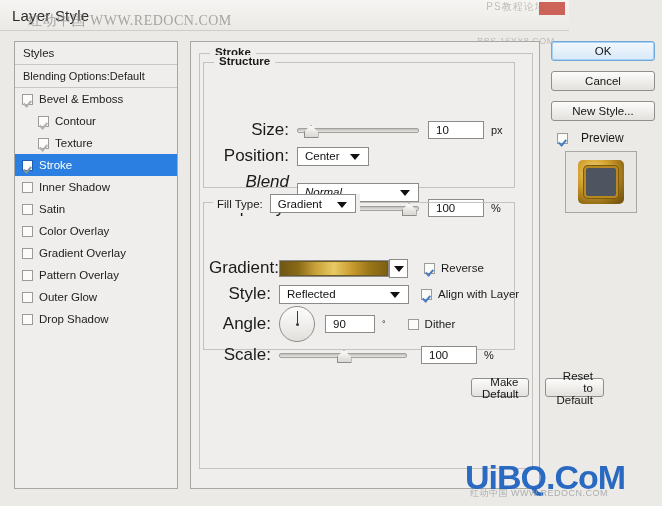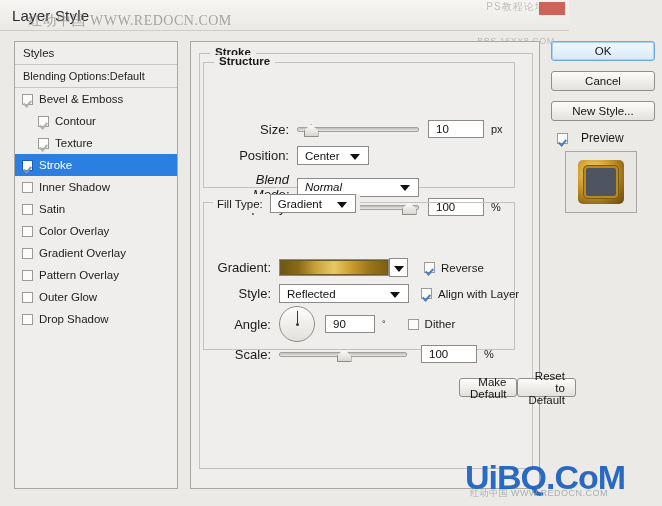--- a/index.html
+++ b/index.html
@@ -102,21 +102,21 @@
   #grp-stroke{left:8px;top:11px;width:334px;height:416px;}
   #grp-structure{left:12px;top:20px;width:312px;height:126px;}
   #grp-fill{left:12px;top:160px;width:312px;height:148px;}
   .legend-fill{
     position:absolute;top:152px;left:22px;
     background:#efeeec;padding:0 4px;display:flex;align-items:center;
     font-size:11.5px;color:#1a1a1a;z-index:3;
   }
   
   .row{position:absolute;display:flex;align-items:center;}
-  .lab{text-align:right;font-size:13px;color:#1a1a1a;}
+  .lab{text-align:right;font-size:17px;color:#1a1a1a;}
   
   .slider{position:relative;height:12px;}
   .slider .track{
     position:absolute;left:0;top:4px;height:5px;width:100%;
     box-sizing:border-box;
     background:linear-gradient(#bfbdb9,#e8e6e2);
     border:1px solid #a3a19d;border-radius:2px;
   }
   .slider .thumb{
     position:absolute;top:1px;width:13px;height:11px;
@@ -209,21 +209,21 @@
     content:"";position:absolute;left:9px;top:9px;right:9px;bottom:9px;
     background:#4e5561;border-radius:2px;
     box-shadow:0 0 0 1px #2e3views;
   }
   .thumb-art .inner{
     position:absolute;left:8px;top:8px;right:8px;bottom:8px;
     background:#4d5460;border-radius:2px;
     box-shadow:0 0 0 2px #b8891f, 0 0 0 3px #7a5a12;
   }
   
-  .bottom-btns{position:absolute;left:268px;top:336px;display:flex;}
+  .bottom-btns{position:absolute;left:280px;top:336px;display:flex;gap:16px;}
   .bottom-btns .btn{height:19px;padding:0 10px;}
 </style>
 </head>
 <body>
 
 <div class="titlebar">
   <div class="title-text">Layer Style</div>
   <div class="wm-redocn">红动中国 WWW.REDOCN.COM</div>
   <div class="wm-ps">
     <div class="tag"></div>

